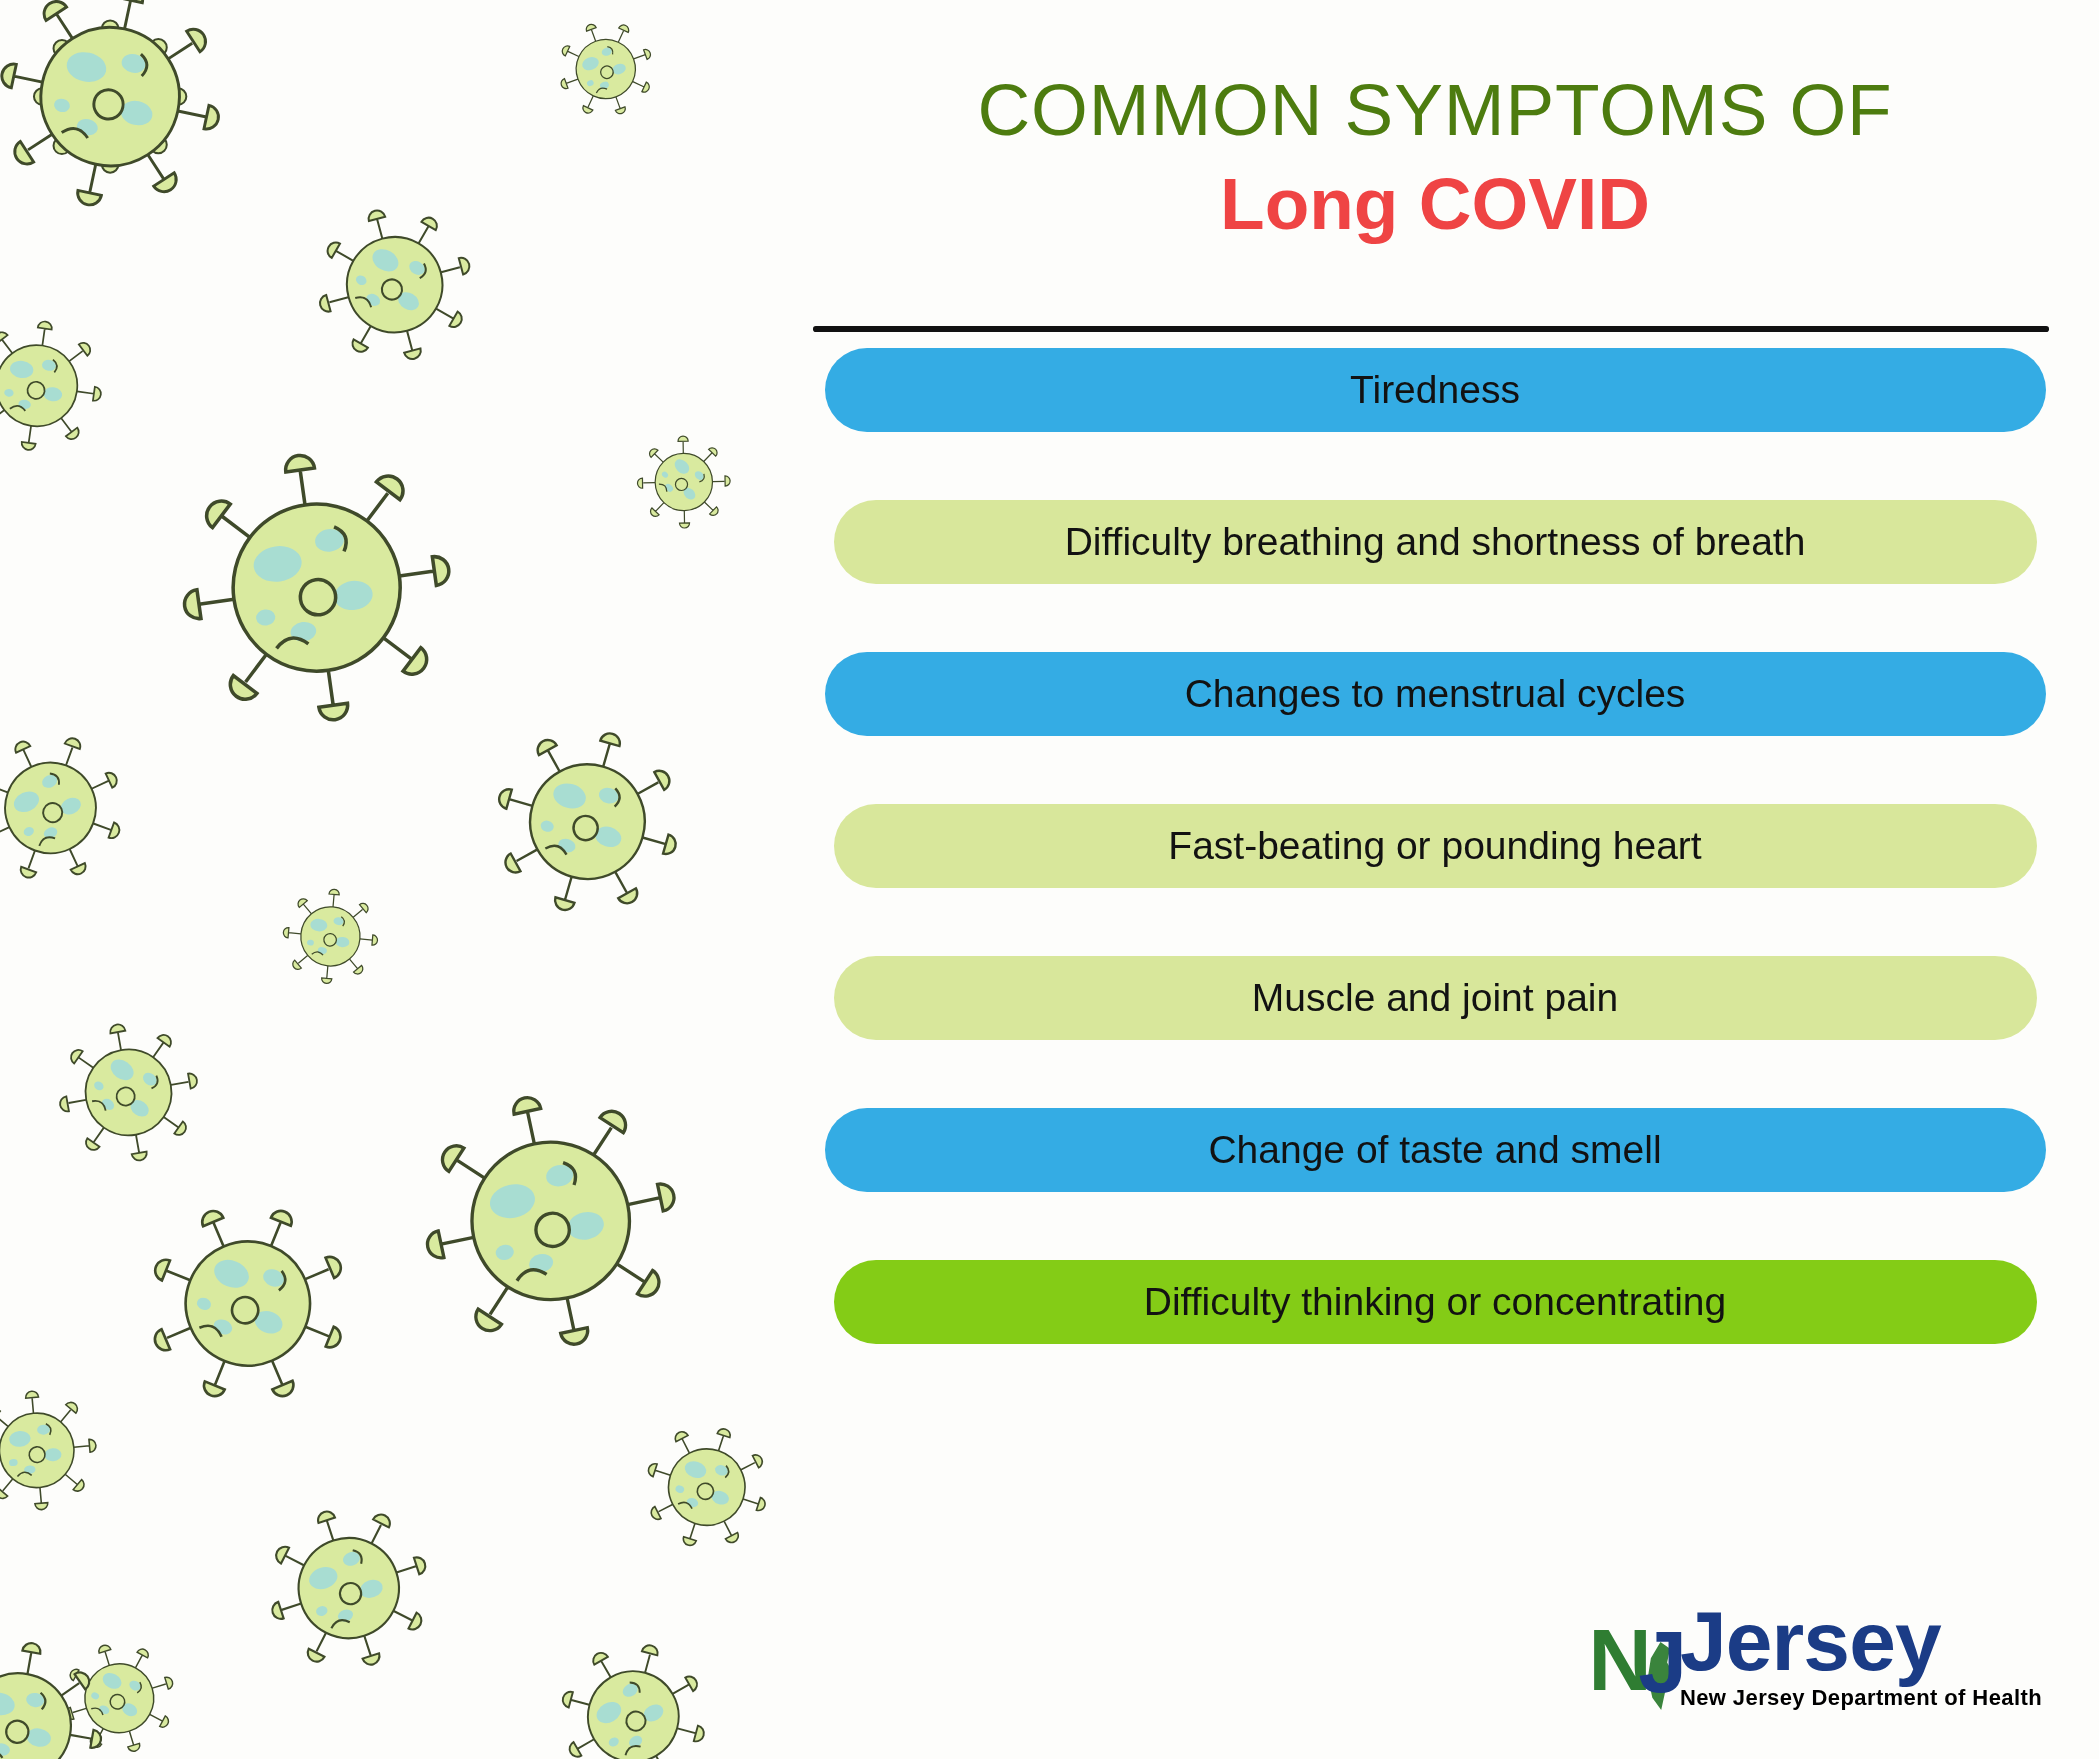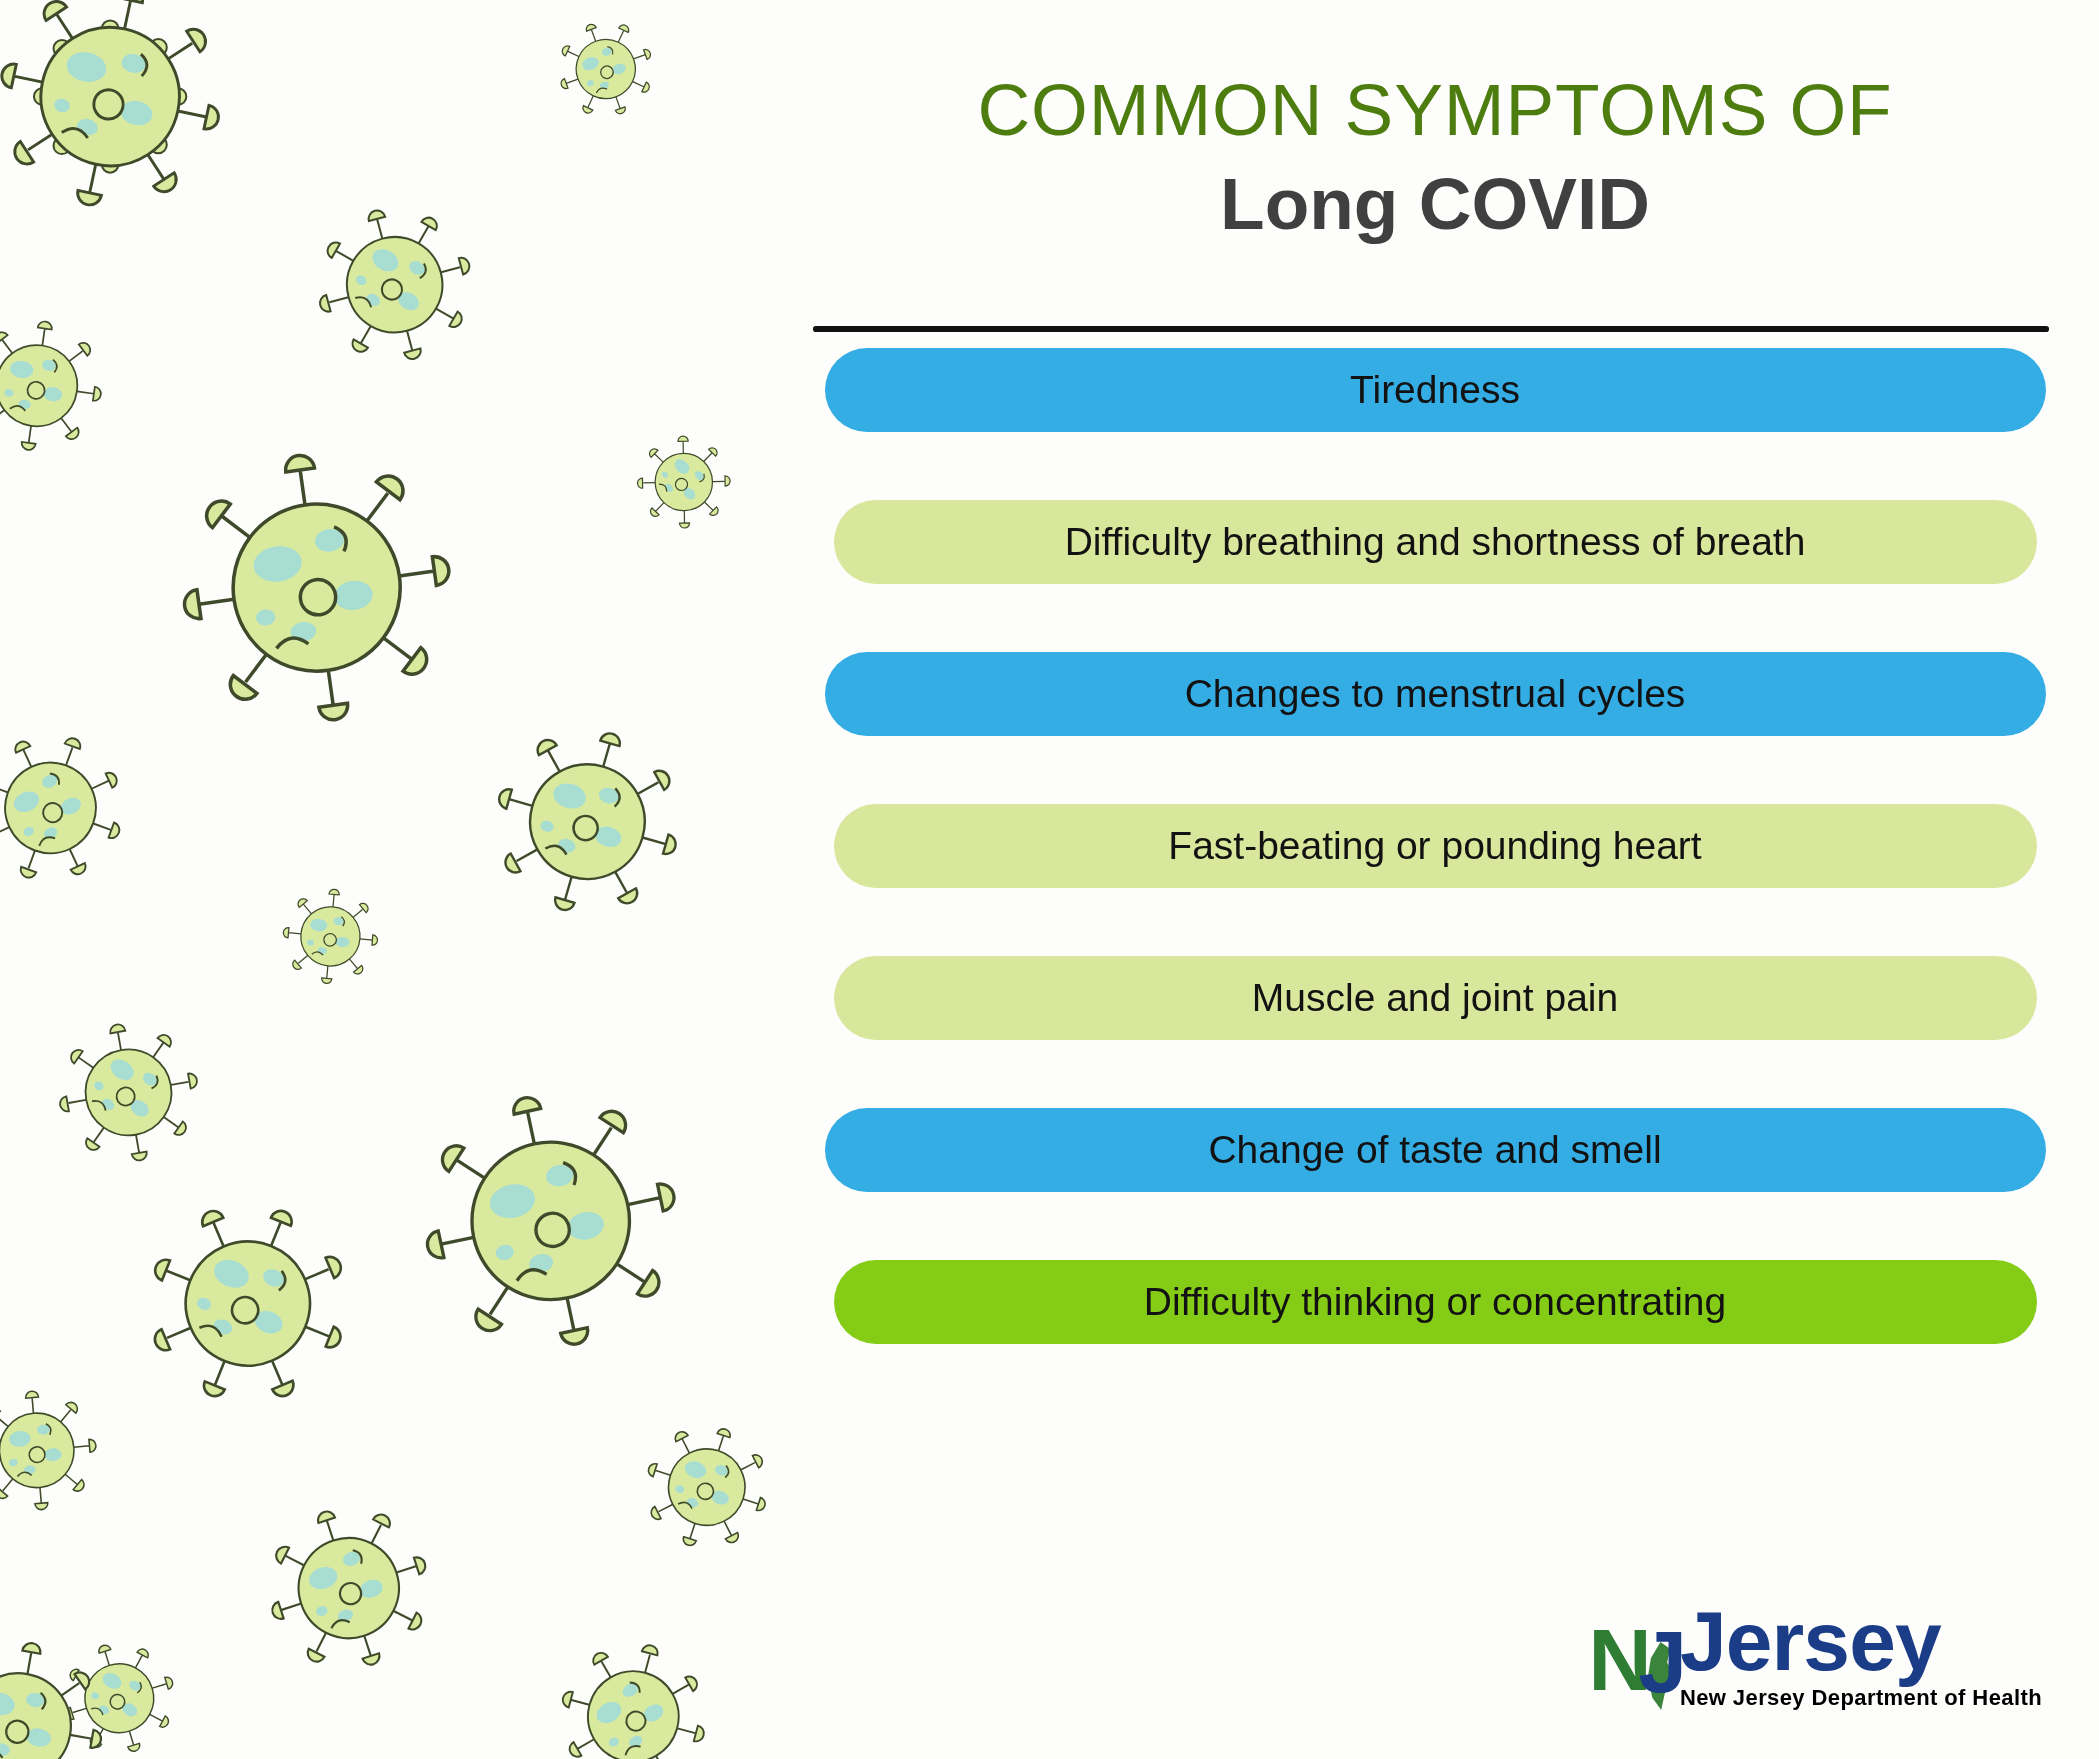--- a/index.html
+++ b/index.html
@@ -46,21 +46,21 @@
   .title-top {
     font-size: 73px;
     letter-spacing: 0.9px;
     color: #4d7c0f;
     font-weight: 400;
     line-height: 1.05;
     white-space: nowrap;
   }
   .title-main {
     font-size: 73px;
-    color: #404040;
+    color: #ef4444;
     font-weight: 700;
     line-height: 1.25;
     margin-top: 9.2px;
   }
   .rule {
     position: absolute;
     left: 42px;
     top: 326px;
     width: 1236px;
     height: 6.4px;

